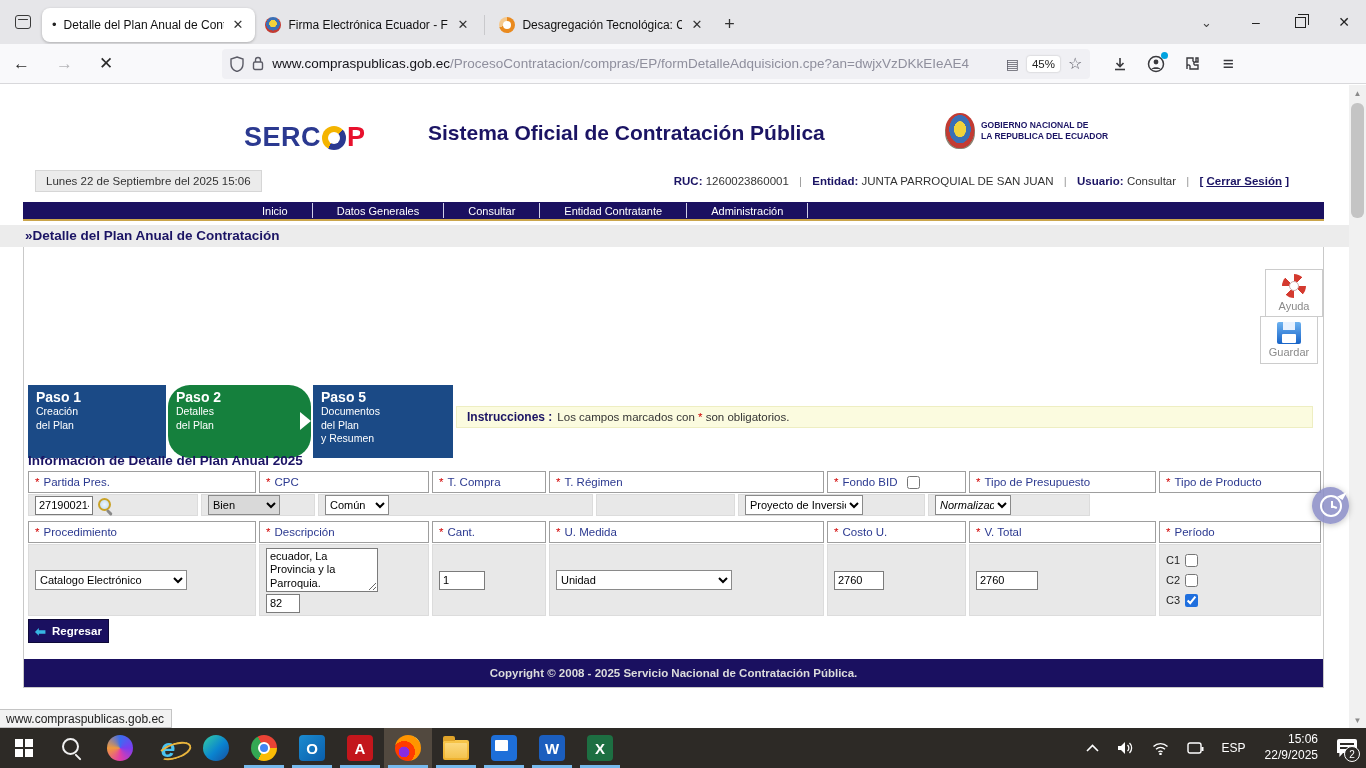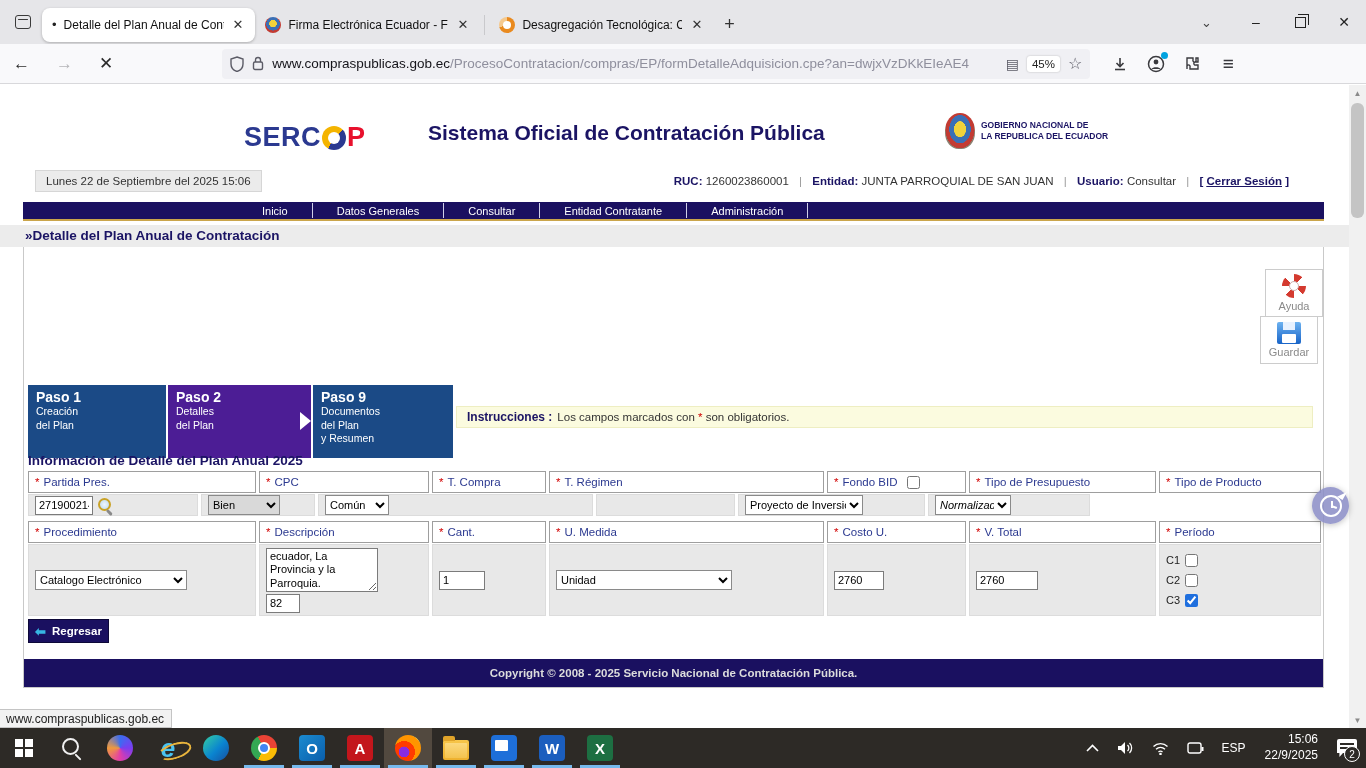--- a/index.html
+++ b/index.html
@@ -78,21 +78,21 @@
   .floppy { width:24px; height:22px; background:linear-gradient(#6db2f0,#1864c8); border-radius:2px; position:relative; }
   .floppy::before { content:""; position:absolute; left:6px; top:0; width:12px; height:8px; background:#e8f2ff; }
   .floppy::after { content:""; position:absolute; left:5px; bottom:1px; width:14px; height:9px; background:#fff; border-radius:1px; }
   .lifesaver { width:24px; height:24px; border-radius:50%; background:conic-gradient(#d43a2f 0 12%, #fff 12% 25%, #d43a2f 25% 37%, #fff 37% 50%, #d43a2f 50% 62%, #fff 62% 75%, #d43a2f 75% 87%, #fff 87%); position:relative; }
   .lifesaver::after { content:""; position:absolute; inset:7px; background:#fff; border-radius:50%; border:1px solid #caa; }
 
   .paso { position:absolute; top:138px; height:73px; color:#fff; padding:4px 8px; }
   .paso .t { font-size:14px; font-weight:bold; }
   .paso .l { font-size:10.5px; line-height:1.3; }
   .paso.dark { background:#1b4a86; }
-  .paso.light { background:#4c1d95; }
+  .paso.light { background:#15803d;border-radius:22px; }
   .paso-arrow { position:absolute; top:165px; width:0; height:0; border-top:9px solid transparent; border-bottom:9px solid transparent; border-left:11px solid #fff; }
 
   .instruc { position:absolute; left:432px; top:159px; width:857px; height:22px; background:#fbfbdf; border:1px solid #eeeec2; font-size:11.5px; display:flex; align-items:center; padding-left:10px; color:#333; }
   .instruc b { color:#1b1464; margin-right:5px; font-size:12px; }
   .red { color:#d10000; }
 
   .sectitle { position:absolute; left:4px; top:206px; font-size:13.5px; font-weight:bold; color:#1b1464; }
 
   .frow { position:absolute; left:4px; display:flex; gap:3px; }
   .hcell { background:#fff; border:1px solid #9e9e9e; height:22px; display:flex; align-items:center; padding-left:6px; font-size:11.5px; color:#2b3990; gap:4px; }
@@ -300,21 +300,21 @@
       <div class="l">Creación</div>
       <div class="l">del Plan</div>
     </div>
     <div class="paso light" style="left:144px; width:143px;">
       <div class="t">Paso 2</div>
       <div class="l">Detalles</div>
       <div class="l">del Plan</div>
     </div>
     <div class="paso-arrow" style="left:276px;"></div>
     <div class="paso dark" style="left:289px; width:140px;">
-      <div class="t">Paso 9</div>
+      <div class="t">Paso 5</div>
       <div class="l">Documentos</div>
       <div class="l">del Plan</div>
       <div class="l">y Resumen</div>
     </div>
 
     <div class="instruc">
       <b>Instrucciones :</b>
       <span>Los campos marcados con</span>&nbsp;<span class="red">*</span>&nbsp;<span>son obligatorios.</span>
     </div>
 

